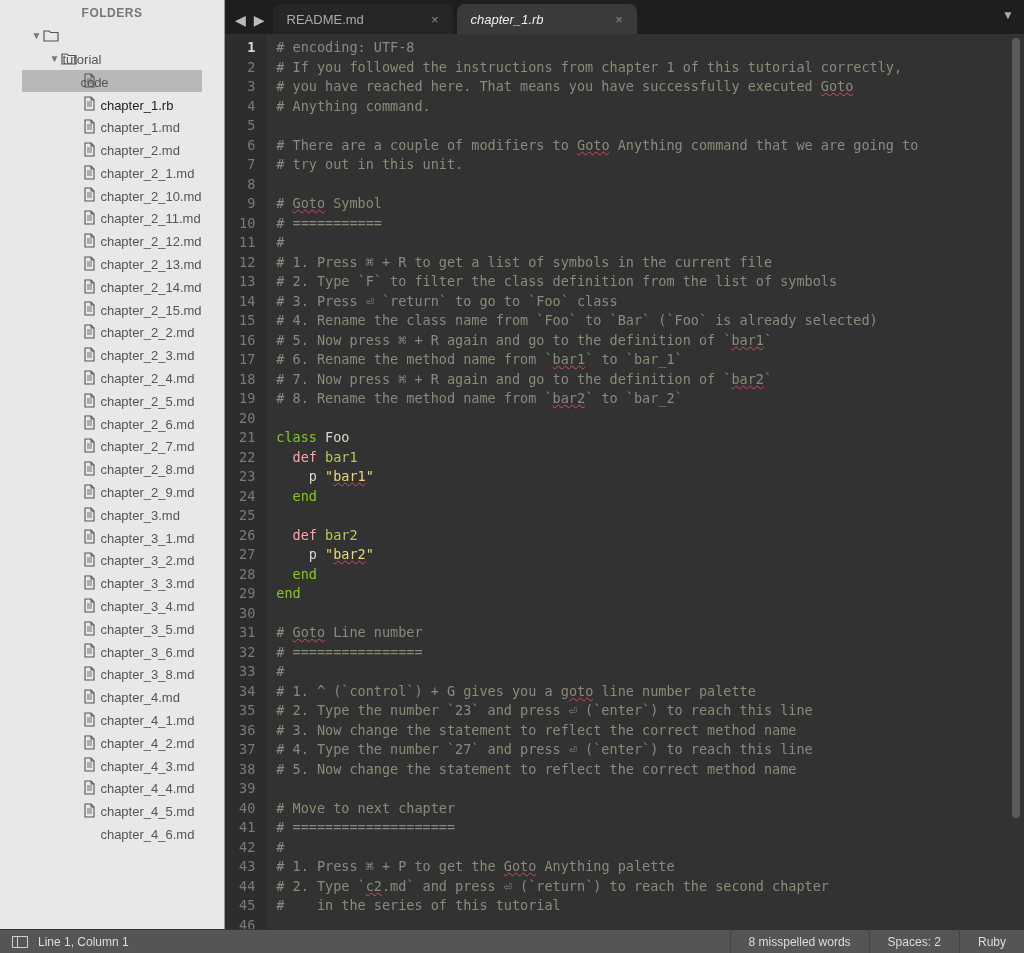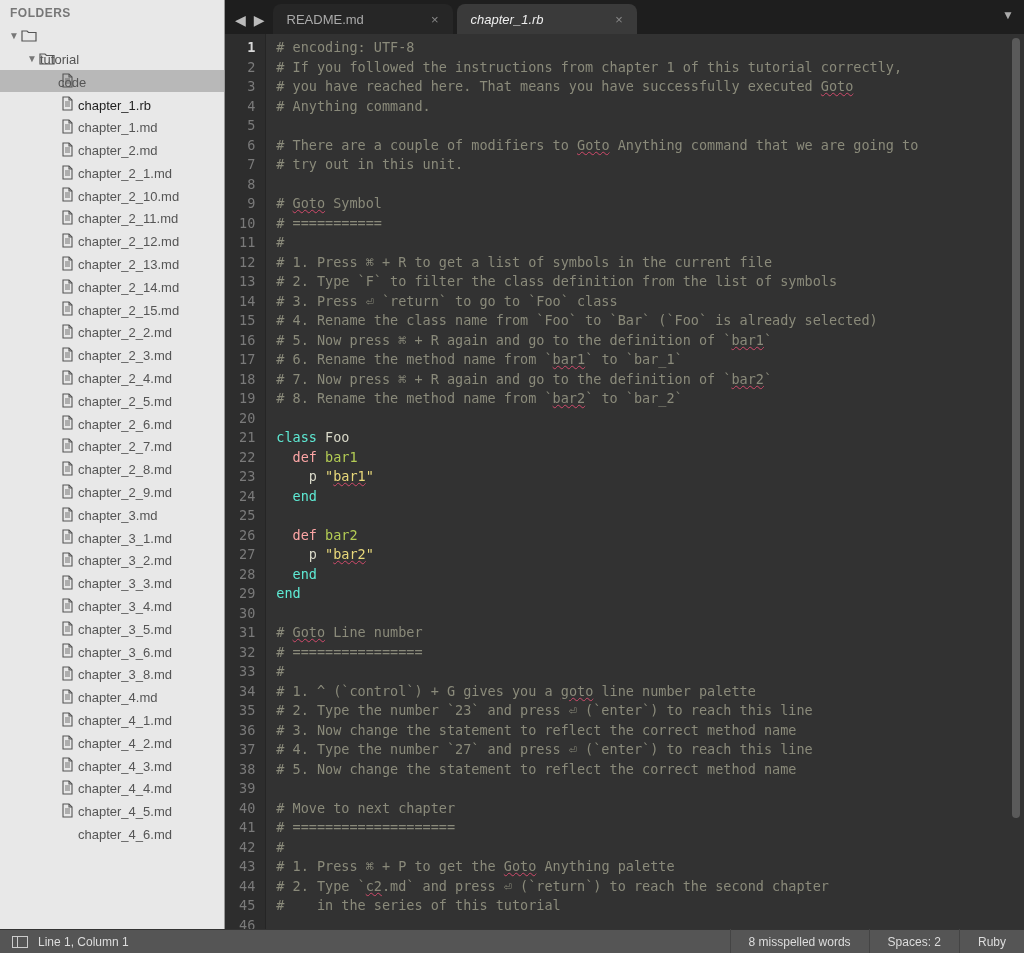--- a/index.html
+++ b/index.html
@@ -20,20 +20,21 @@
 }
 
 .sidebar {
   width: 225px;
   background: #e8e8e8;
   color: #555;
   font-size: 13px;
   display: flex;
   flex-direction: column;
   border-right: 1px solid #999;
+  align-items: center;
 }
 .sidebar-header {
   padding: 6px 10px 4px 10px;
   font-weight: bold;
   color: #777;
   font-size: 12px;
   letter-spacing: 0.5px;
 }
 .folder-tree {
   flex: 1;
@@ -145,21 +146,21 @@
 .gutter .ln.first { color: #d8d8d8; font-weight: bold; }
 .code {
   flex: 1;
   padding: 4px 0 4px 10px;
   white-space: pre;
   overflow: hidden;
   color: #c0c0b0;
 }
 .code-line { height: 19.5px; }
 .c-comment { color: #8a8a7a; }
-.c-kw { color: #5eead4; font-weight: 500; }
+.c-kw { color: #84cc16; font-weight: 500; }
 .c-def { color: #fca5a5; }
 .c-name { color: #b3cc54; }
 .c-str { color: #e8d87a; }
 .c-plain { color: #d8d8c8; }
 .wavy {
   text-decoration-line: underline;
   text-decoration-style: wavy;
   text-decoration-color: #d14a6b;
   text-decoration-thickness: 1px;
 }

